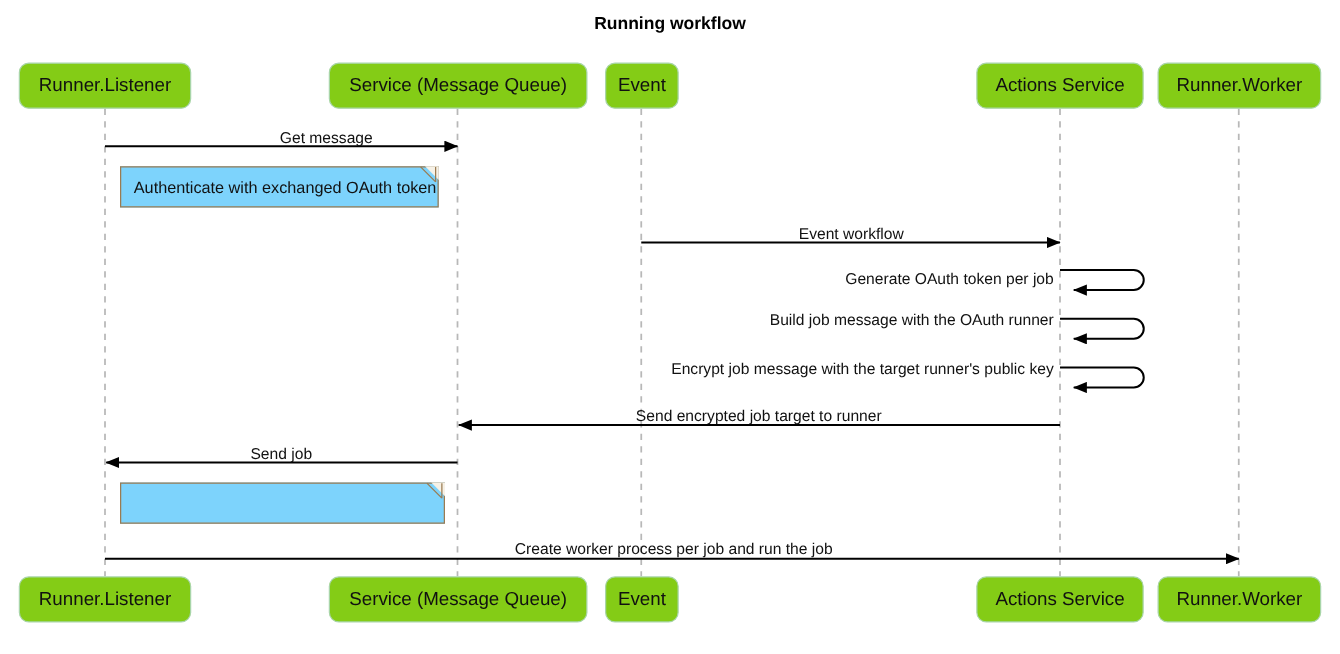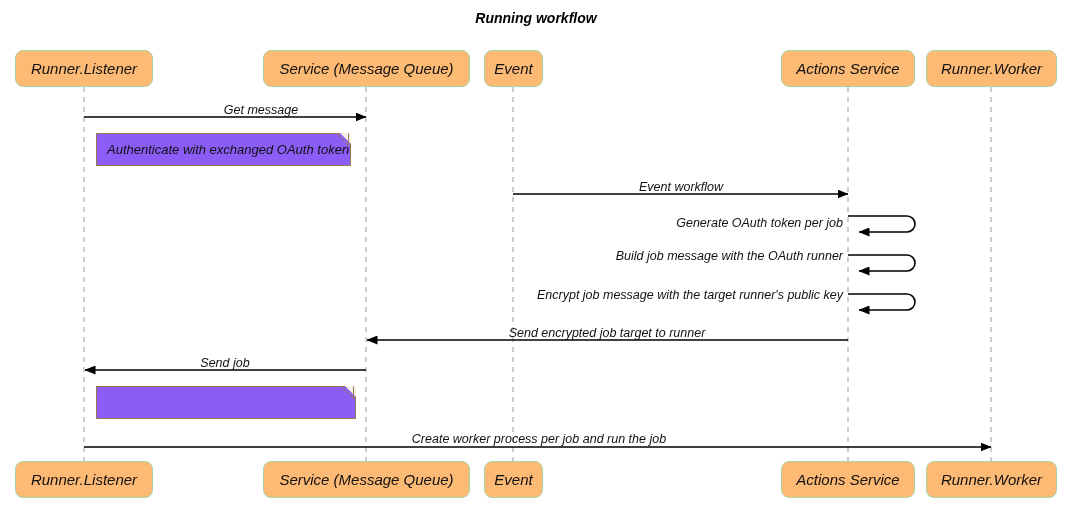--- a/index.html
+++ b/index.html
@@ -11,21 +11,20 @@
     width: 1072px;
     height: 523px;
     font-family: "Liberation Sans", sans-serif;
     color: #000000;
     overflow: hidden;
   }
   #diagram {
     position: relative;
     width: 1072px;
     height: 368px;
-    font-style: italic;
   }
   #svg-layer {
     position: absolute;
     left: 0;
     top: 0;
     width: 1072px;
     height: 523px;
   }
   .title {
     position: absolute;
@@ -34,35 +33,35 @@
     width: 1072px;
     text-align: center;
     font-size: 14px;
     font-weight: bold;
     color: #000;
     letter-spacing: 0px;
   }
   .participant {
     position: absolute;
     box-sizing: border-box;
-    background: #fdba74;
+    background: #84cc16;
     border: 1px solid #a8d5a8;
     border-radius: 8px;
     height: 37px;
     line-height: 35px;
     text-align: center;
     font-size: 15px;
     color: #111111;
     white-space: nowrap;
     overflow: hidden;
   }
   .note {
     position: absolute;
     box-sizing: border-box;
-    background: #8b5cf6;
+    background: #7dd3fc;
     border: 1px solid #9a7b52;
     height: 33px;
     line-height: 31px;
     font-size: 13px;
     color: #111111;
     padding-left: 10px;
     white-space: nowrap;
     overflow: visible;
   }
   .note .fold {

